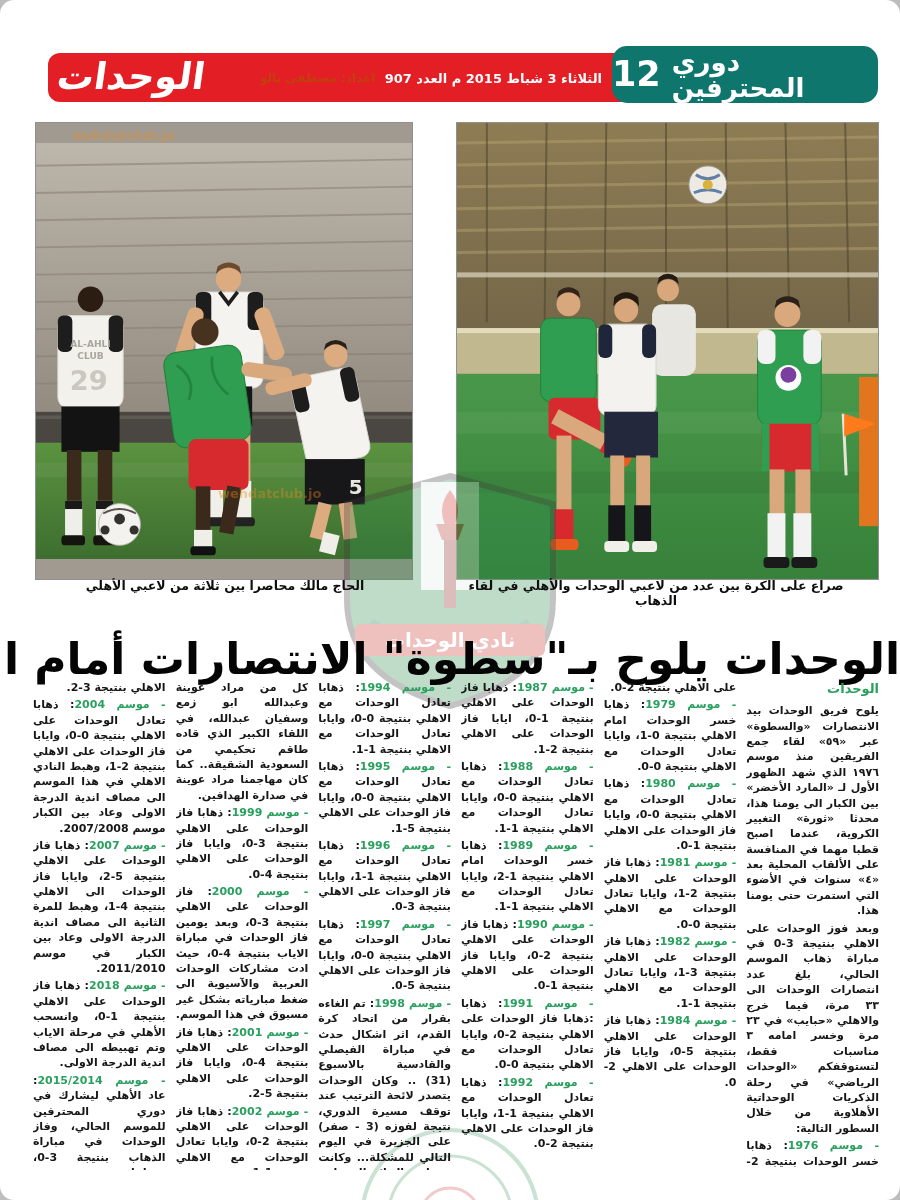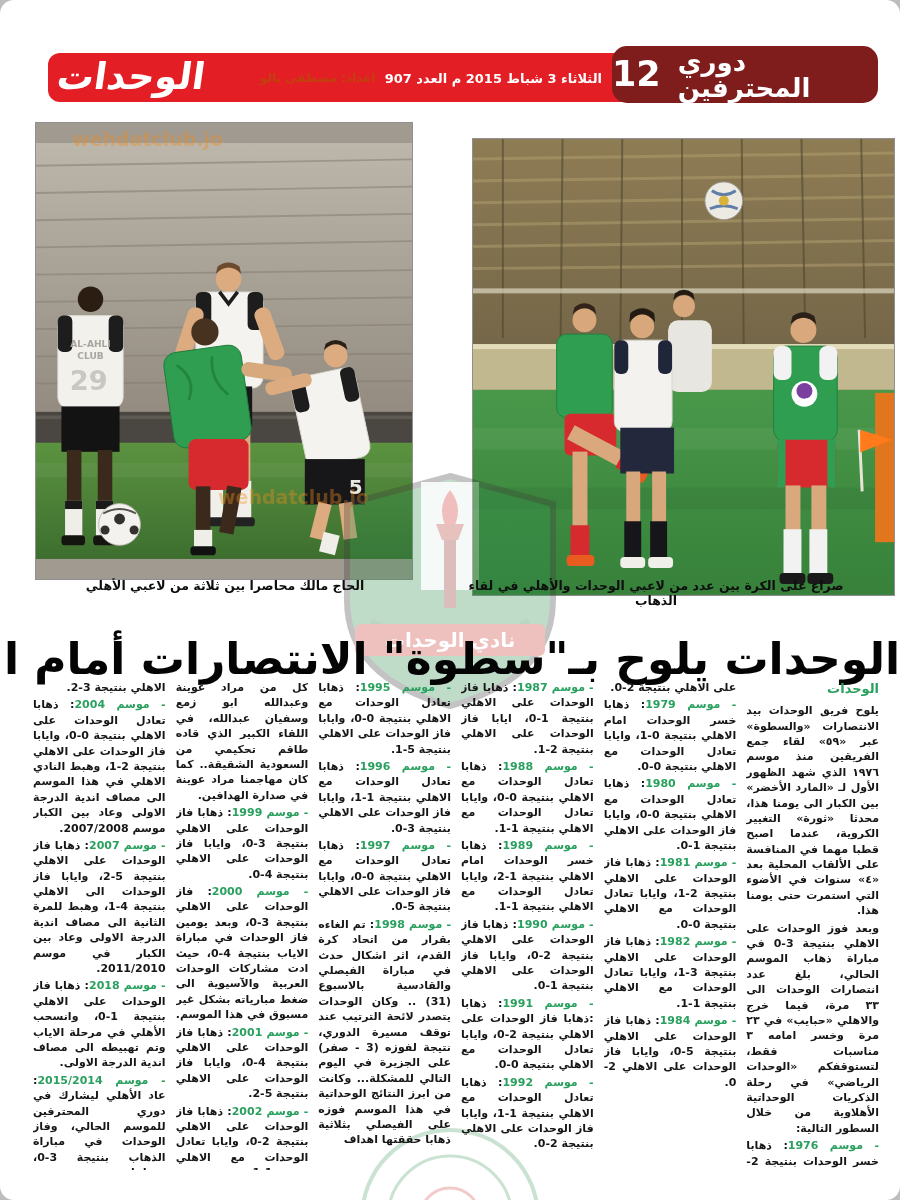--- a/index.html
+++ b/index.html
@@ -6,22 +6,22 @@
   .page{position:relative;width:900px;height:1200px;background:#ffffff;border-radius:14px;
         overflow:hidden;font-family:"DejaVu Sans",sans-serif;}
   
   .redbar{position:absolute;left:48px;top:53px;width:828px;height:49px;background:#e41e25;border-radius:12px;z-index:2;}
   .brand{position:absolute;left:57px;top:53px;height:49px;line-height:47px;color:#fff;
          font-size:37px;font-weight:bold;transform:skewX(-8deg);z-index:3;}
   .prepared{position:absolute;left:212px;top:53px;height:46px;line-height:51px;color:#c2410c;
             font-size:12px;font-weight:bold;z-index:3;direction:rtl;margin-left:48px;}
   .dateline{position:absolute;right:298px;top:53px;height:63px;line-height:51px;color:#fff;
             font-size:13px;font-weight:bold;z-index:3;direction:rtl;}
-  .greenbox{position:absolute;right:22px;top:46px;width:266px;height:57px;background:#7f1d1d;
-            border-radius:15px;display:flex;align-items:center;justify-content:center;gap:17px;z-index:4;}
+  .greenbox{position:absolute;right:22px;top:46px;width:266px;height:57px;background:#0f766e;
+            border-radius:15px;display:flex;align-items:center;justify-content:center;gap:11px;z-index:4;}
   .greenbox .num{color:#fff;font-size:35px;font-weight:bold;line-height:1;}
   .greenbox .sect{color:#fff;font-size:26px;font-weight:bold;line-height:1;}
   
   .photo{position:absolute;top:122px;height:458px;border:1px solid #8f8f8f;box-sizing:border-box;
          overflow:hidden;background:#a09a90;z-index:1;}
   .photo.pleft{left:35px;width:378px;}
   .photo.pright{left:456px;width:423px;}
   .photo svg{display:block;width:100%;height:100%;}
   .cap{position:absolute;top:578px;height:18px;font-size:12.5px;font-weight:bold;color:#0e0e0e;
        text-align:center;direction:rtl;z-index:4;}
@@ -33,21 +33,21 @@
   
   .article{position:absolute;top:680px;left:33px;width:846px;height:490px;direction:rtl;
            display:flex;gap:10px;z-index:5;}
   .col{flex:1 1 0;overflow:hidden;text-align:justify;font-size:11px;line-height:1.4;
        font-weight:bold;color:#161616;}
   .col p{margin:0 0 2px 0;}
   .season{color:#2aa05f;margin-top:44px;}
   .kicker{color:#2aa05f;font-size:13px;font-weight:bold;margin-bottom:5px;}
   
   .crest{position:absolute;left:341px;top:472px;width:218px;height:238px;opacity:.3;z-index:3;pointer-events:none;}
-  .wm{position:absolute;color:#f08c1e;opacity:.38;font-size:19px;font-weight:bold;z-index:2;pointer-events:none;}
+  .wm{position:absolute;color:#f08c1e;opacity:.38;font-size:13px;font-weight:bold;z-index:2;pointer-events:none;}
   .wm.w1{left:72px;top:128px;}
   .wm.w2{left:218px;top:486px;}
   .stamp{position:absolute;left:352px;top:1120px;width:196px;height:80px;opacity:.25;z-index:2;pointer-events:none;}
 </style>
 </head>
 <body>
 
 <div class="page">
 
   <header>
@@ -160,21 +160,21 @@
       <g>
         <circle cx="92" cy="420" r="23" fill="#f3f2ee" stroke="#b8b6ae"></circle>
         <circle cx="92" cy="414" r="6" fill="#34322e"></circle>
         <circle cx="76" cy="426" r="5" fill="#34322e"></circle>
         <circle cx="108" cy="426" r="5" fill="#34322e"></circle>
         <path d="M74,408 q18,-10 36,0" fill="none" stroke="#55524c" stroke-width="2"></path>
       </g>
     </svg>
   </figure>
 
-  <figure class="photo pright" style="margin:16px;">
+  <figure class="photo pright" style="margin:0;">
     <svg viewBox="0 0 423 458">
       <defs>
         <linearGradient id="standR" x1="0" y1="0" x2="0" y2="1">
           <stop offset="0" stop-color="#8e7c54"></stop>
             <stop offset="1" stop-color="#6f6246"></stop>
         </linearGradient>
         <linearGradient id="grassR" x1="0" y1="0" x2="0" y2="1">
           <stop offset="0" stop-color="#49984a"></stop>
             <stop offset="1" stop-color="#37813a"></stop>
         </linearGradient>
@@ -310,20 +310,21 @@
       </div>
     <div class="col">
         <p><span class="season">- موسم 1987</span>: ذهابا فاز الوحدات على الاهلي بنتيجة 1-0، ايابا فاز الوحدات على الاهلي بنتيجة 2-1.</p>
         <p><span class="season">- موسم 1988</span>: ذهابا تعادل الوحدات مع الاهلي بنتيجة 0-0، وايابا تعادل الوحدات مع الاهلي بنتيجة 1-1.</p>
         <p><span class="season">- موسم 1989</span>: ذهابا خسر الوحدات امام الاهلي بنتيجة 1-2، وايابا تعادل الوحدات مع الاهلي بنتيجة 1-1.</p>
         <p><span class="season">- موسم 1990</span>: ذهابا فاز الوحدات على الاهلي بنتيجة 2-0، وايابا فاز الوحدات على الاهلي بنتيجة 1-0.</p>
         <p><span class="season">- موسم 1991</span>: ذهابا :ذهابا فاز الوحدات على الاهلي بنتيجة 2-0، وايابا تعادل الوحدات مع الاهلي بنتيجة 0-0.</p>
         <p><span class="season">- موسم 1992</span>: ذهابا تعادل الوحدات مع الاهلي بنتيجة 1-1، وايابا فاز الوحدات على الاهلي بنتيجة 2-0.</p>
       </div>
     <div class="col">
+        <p><span class="season">- موسم 1994</span>: ذهابا تعادل الوحدات مع الاهلي بنتيجة 0-0، وايابا تعادل الوحدات مع الاهلي بنتيجة 1-1.</p>
         <p><span class="season">- موسم 1995</span>: ذهابا تعادل الوحدات مع الاهلي بنتيجة 0-0، وايابا فاز الوحدات على الاهلي بنتيجة 5-1.</p>
         <p><span class="season">- موسم 1996</span>: ذهابا تعادل الوحدات مع الاهلي بنتيجة 1-1، وايابا فاز الوحدات على الاهلي بنتيجة 3-0.</p>
         <p><span class="season">- موسم 1997</span>: ذهابا تعادل الوحدات مع الاهلي بنتيجة 0-0، وايابا فاز الوحدات على الاهلي بنتيجة 5-0.</p>
         <p><span class="season">- موسم 1998</span>: تم الغاءه بقرار من اتحاد كرة القدم، اثر اشكال حدث في مباراة الفيصلي والقادسية بالاسبوع (31) .. وكان الوحدات يتصدر لائحة الترتيب عند توقف مسيرة الدوري، نتيجة لفوزه (3 - صفر) على الجزيرة في اليوم التالي للمشكلة... وكانت من ابرز النتائج الوحداتية في هذا الموسم فوزه على الفيصلي بثلاثية ذهابا حققتها اهداف</p>
       </div>
     <div class="col">
         <p>كل من مراد عوينة وعبدالله ابو زمع وسفيان عبدالله، في اللقاء الكبير الذي قاده طاقم تحكيمي من السعودية الشقيقة.. كما كان مهاجمنا مراد عوينة في صدارة الهدافين.</p>
         <p><span class="season">- موسم 1999</span>: ذهابا فاز الوحدات على الاهلي بنتيجة 3-0، وايابا فاز الوحدات على الاهلي بنتيجة 4-0.</p>
         <p><span class="season">- موسم 2000</span>: فاز الوحدات على الاهلي بنتيجة 3-0، وبعد يومين فاز الوحدات في مباراة الاياب بنتيجة 4-0، حيث ادت مشاركات الوحدات العربية والآسيوية الى ضغط مبارياته بشكل غير مسبوق في هذا الموسم.</p>
         <p><span class="season">- موسم 2001</span>: ذهابا فاز الوحدات على الاهلي بنتيجة 4-0، وايابا فاز الوحدات على الاهلي بنتيجة 5-2.</p>

